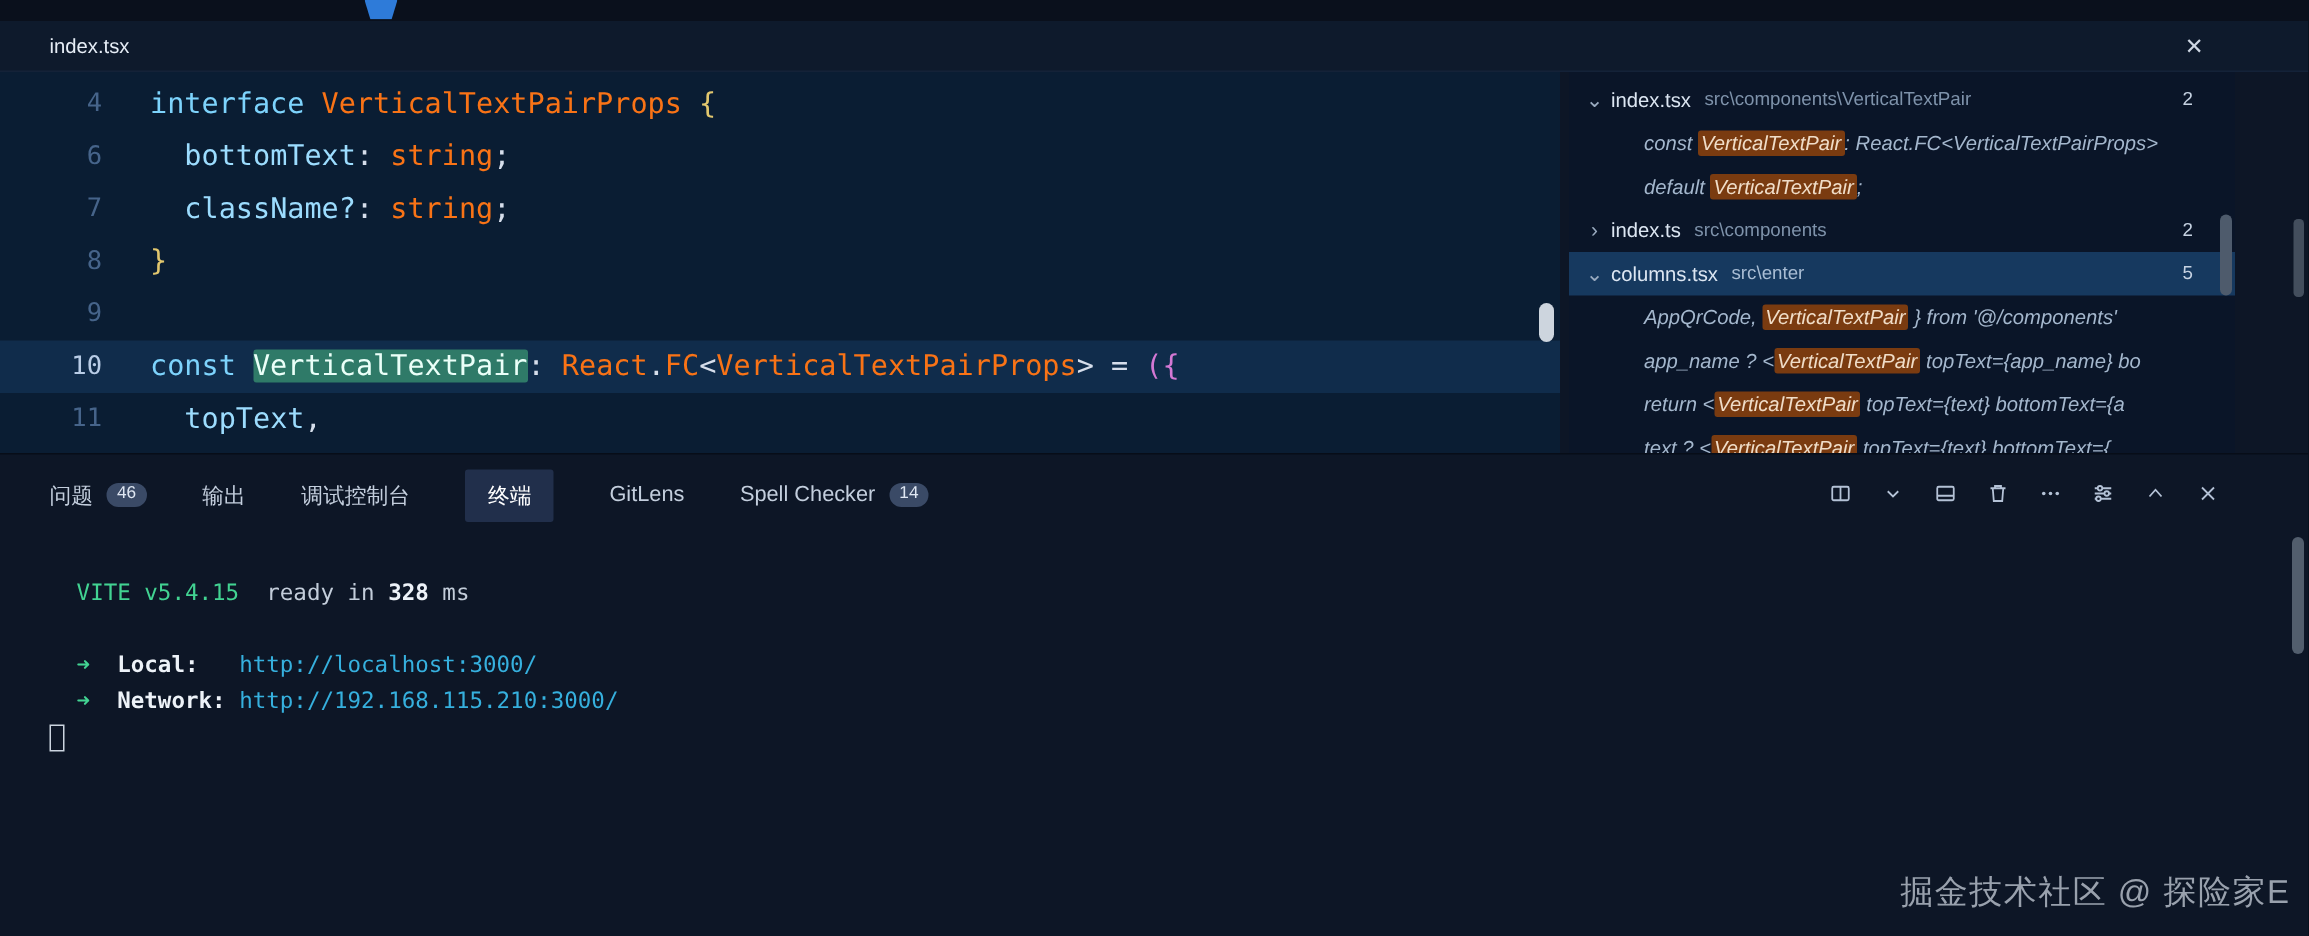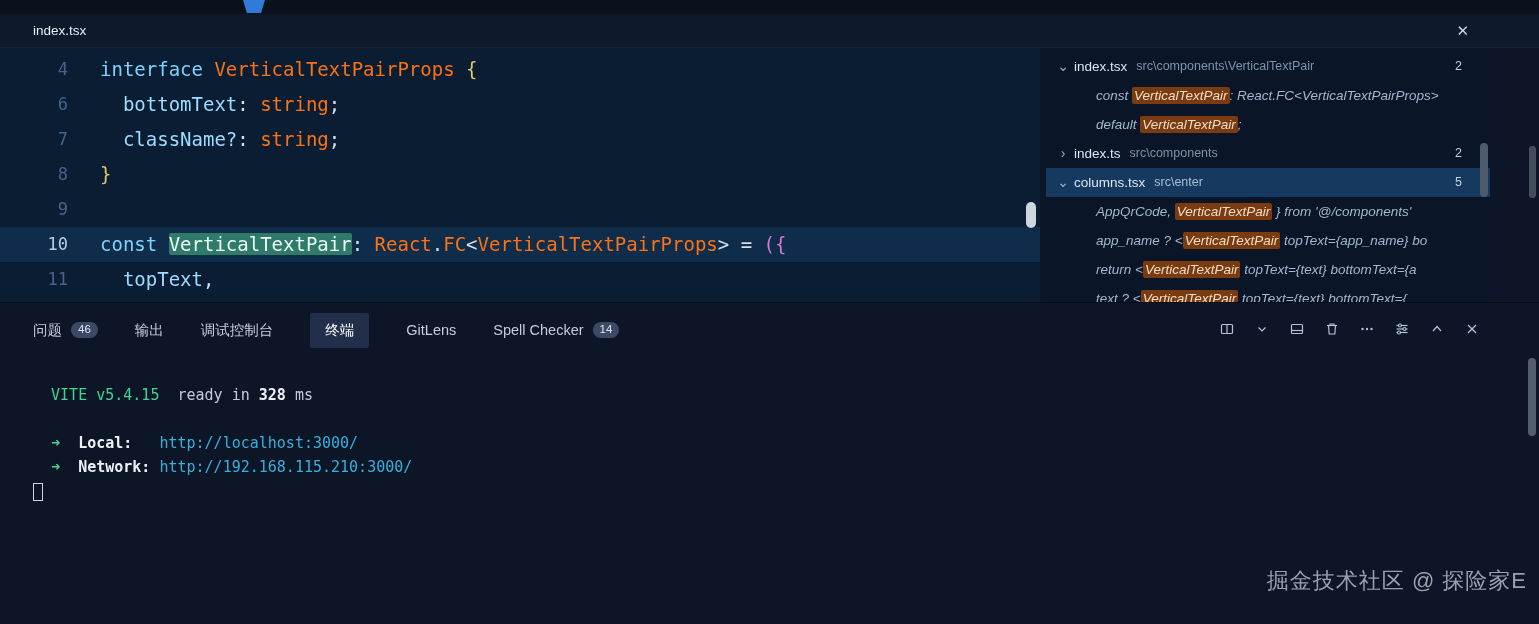--- a/index.html
+++ b/index.html
@@ -64,21 +64,21 @@
   .term-content{padding:26px 0 0 33px;font-family:"DejaVu Sans Mono",monospace;font-size:15px;
     line-height:24px;color:#c3cdda;}
   .term-line{white-space:pre;height:24px;}
   .t-green{color:#42d392}
   .t-green-b{color:#42d392;font-weight:normal}
   .t-bold{color:#edf2f8;font-weight:bold}
   .t-url{color:#36b0de}
   .t-text{color:#c3cdda}
   .term-cursor{width:10px;height:18px;border:1.5px solid #ccd5e0;margin-top:4px;}
   
-  .watermark{position:absolute;right:12px;bottom:28px;color:#99a1ad;font-size:22px;letter-spacing:1px;}
+  .watermark{position:absolute;right:12px;bottom:14px;color:#99a1ad;font-size:22px;letter-spacing:1px;}
 </style>
 </head>
 <body>
 
 <div class="screen">
 
   <div class="top-strip">
     <div class="blue-notch"></div>
   </div>
 

